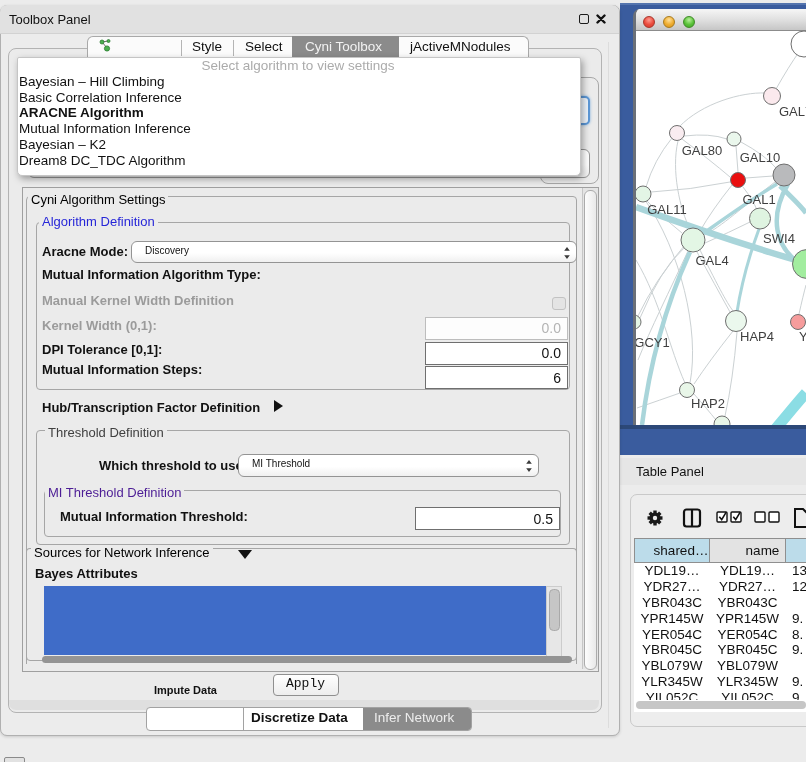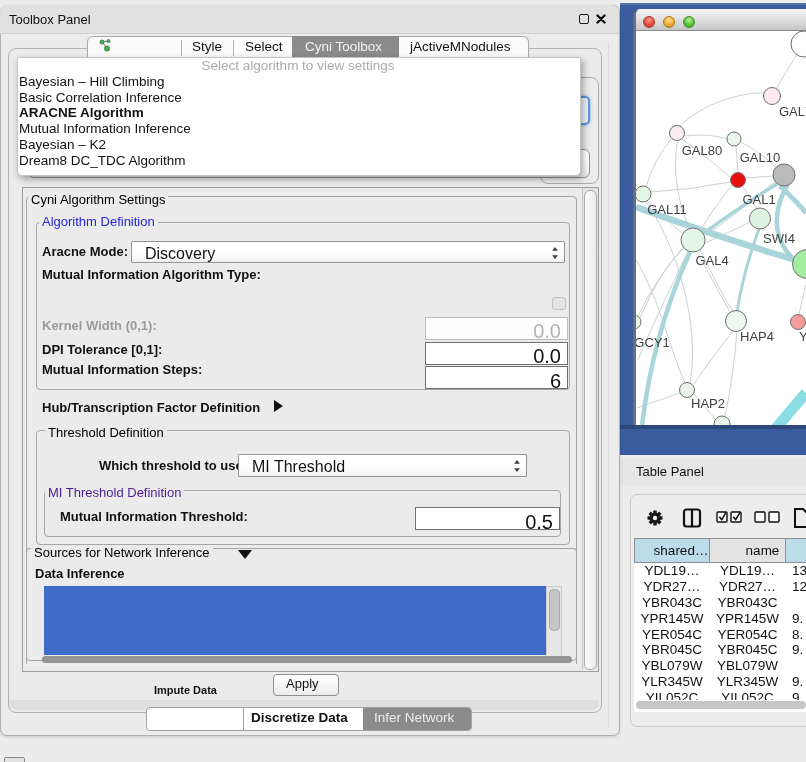--- a/index.html
+++ b/index.html
@@ -4,26 +4,26 @@
 <style>
   html,body{margin:0;padding:0;}
   #page{position:relative;width:806px;height:762px;overflow:hidden;
     background:#ececec;font-family:"Liberation Sans",sans-serif;}
   .abs{position:absolute;}
   .lbl{font-size:13px;color:#111;white-space:nowrap;}
   .bold{font-weight:bold;}
   .gray{color:#9b9b9b;}
   .grp{position:absolute;border:1px solid #a6a6a6;border-radius:4px;}
   .gtitle{position:absolute;background:#ebebeb;padding:0 3px;font-size:13px;white-space:nowrap;}
-  .combo{position:absolute;background:linear-gradient(180deg,#ffffff 55%,#f0f0f0);border:1px solid #949494;border-radius:1px;
-    font-size:16px;color:#111;}
+  .combo{position:absolute;background:linear-gradient(180deg,#ffffff 55%,#f0f0f0);border:1px solid #949494;border-radius:6px;
+    font-size:10px;color:#111;padding-left:12px;}
   .combo .ct{position:absolute;left:13px;top:3px;}
   .carr{position:absolute;right:6px;top:5px;}
   .tf{position:absolute;background:#fff;border:1px solid #6f6f6f;
-    font-size:20px;color:#111;text-align:right;}
+    font-size:14px;color:#111;text-align:right;}
   .tf span{position:absolute;right:6px;top:2.5px;}
   .tf.dis{border:1px solid #bdbdbd;background:#fdfdfd;color:#b4b4b4;}
 </style>
 </head>
 <body>
 <div id="page">
 
 <div class="abs" style="left:620px;top:0;width:186px;height:762px;background:#ececec;"></div>
 <div class="abs" style="left:620px;top:3px;width:186px;height:452px;background:#3a5c9e;"></div>
 <div class="abs" style="left:620px;top:3px;width:186px;height:2px;background:#5474ae;"></div>
@@ -223,20 +223,21 @@
 <div class="abs lbl bold" style="left:42px;top:244px;">Aracne Mode:</div>
 <div class="combo" style="left:131px;top:241px;width:432px;height:20px;">
       <span class="ct">Discovery</span>
   <svg class="carr" width="6" height="12" viewBox="0 0 6 12">
         <path d="M3 0 L5.8 3.8 L0.2 3.8 Z M3 12 L5.8 8.2 L0.2 8.2 Z" fill="#3a3a3a"></path>
       </svg>
     </div>
 
 <div class="abs lbl bold" style="left:42px;top:267px;">Mutual Information Algorithm Type:</div>
 
+<div class="abs lbl bold gray" style="left:42px;top:292.5px;">Manual Kernel Width Definition</div>
 <div class="abs" style="left:552px;top:297px;width:12px;height:10.5px;background:#e4e4e4;border:1px solid #c2c2c2;border-radius:3px;"></div>
 
 <div class="abs lbl bold gray" style="left:42px;top:318px;">Kernel Width (0,1):</div>
 <div class="tf dis" style="left:425px;top:316.5px;width:141px;height:21px;">
       <span>0.0</span>
     </div>
 
 <div class="abs lbl bold" style="left:42px;top:341.5px;">DPI Tolerance [0,1]:</div>
 <div class="tf" style="left:425px;top:341.5px;width:141px;height:21.5px;">
       <span>0.0</span>
@@ -246,21 +247,21 @@
 <div class="tf" style="left:425px;top:366px;width:141px;height:20.5px;">
       <span>6</span>
     </div>
 
 <div class="abs lbl bold" style="left:42px;top:399.5px;">Hub/Transcription Factor Definition</div>
 <svg class="abs" style="left:272px;top:399px;" width="12" height="14" viewBox="0 0 12 14">
       <path d="M2 1 L11 7 L2 13 Z" fill="#111"></path>
     </svg>
 
 <div class="grp" style="left:36px;top:430px;width:532px;height:113px;"></div>
-<div class="gtitle" style="left:45px;top:425px;color:#000000;">Threshold Definition</div>
+<div class="gtitle" style="left:45px;top:425px;color:#404040;">Threshold Definition</div>
 
 <div class="abs lbl bold" style="left:99px;top:457.5px;">Which threshold to use:</div>
 <div class="combo" style="left:238px;top:454px;width:287px;height:21px;">
       <span class="ct">MI Threshold</span>
   <svg class="carr" width="6" height="12" viewBox="0 0 6 12">
         <path d="M3 0 L5.8 3.8 L0.2 3.8 Z M3 12 L5.8 8.2 L0.2 8.2 Z" fill="#3a3a3a"></path>
       </svg>
     </div>
 
 <div class="grp" style="left:44px;top:490px;width:515px;height:45px;"></div>
@@ -270,30 +271,30 @@
 <div class="tf" style="left:415px;top:507px;width:143px;height:21px;">
       <span>0.5</span>
     </div>
 
 <div class="grp" style="left:26px;top:548px;width:549px;height:115px;border-radius:4px 4px 0 0;border-bottom:none;"></div>
 <div class="gtitle" style="left:31px;top:545px;">Sources for Network Inference</div>
 <svg class="abs" style="left:237px;top:549px;" width="16" height="11" viewBox="0 0 16 11">
       <path d="M1 1 L15 1 L8 10 Z" fill="#111"></path>
     </svg>
 
-<div class="abs lbl bold" style="left:35px;top:565.5px;">Data Inference</div>
+<div class="abs lbl bold" style="left:35px;top:565.5px;">Bayes Attributes</div>
 
 <div class="abs" style="left:44px;top:586px;width:502px;height:69px;background:#3f6cc8;"></div>
 <div class="abs" style="left:546px;top:586px;width:14px;height:69px;background:#e7e7e7;border:1px solid #cccccc;"></div>
 <div class="abs" style="left:548.5px;top:589px;width:9px;height:40px;background:#c6c6c6;border:1px solid #a9a9a9;border-radius:4.5px;"></div>
 
 <div class="abs" style="left:42px;top:655.5px;width:530px;height:7px;background:#949494;border-radius:4px;"></div>
 
 <div class="abs" style="left:273px;top:674px;width:64px;height:20px;background:linear-gradient(180deg,#ffffff,#ededed);border:1px solid #8f8f8f;border-radius:4px;"></div>
-<div class="abs lbl" style="left:286px;top:676px;font-size:13px;">Apply</div>
+<div class="abs lbl" style="left:286px;top:676px;font-size:13px;font-family:Liberation Mono, monospace;">Apply</div>
 
 <div class="abs" style="left:146px;top:707px;width:324px;height:22px;background:#fff;border:1px solid #a2a2a2;border-radius:4px;overflow:hidden;">
   <div class="abs" style="left:96px;top:0;width:1px;height:22px;background:#a2a2a2;"></div>
   <div class="abs" style="left:216px;top:0;width:108px;height:22px;background:#8b8b8b;"></div>
 </div>
 <div class="abs lbl bold" style="left:154px;top:684px;font-size:11px;">Impute Data</div>
 <div class="abs lbl bold" style="left:251px;top:710px;font-size:13.5px;">Discretize Data</div>
 <div class="abs lbl" style="left:374px;top:710px;font-size:13.5px;color:#ededed;">Infer Network</div>
 
 <div class="abs" style="left:4px;top:757px;width:19px;height:12px;background:#e2e2e2;border:1.5px solid #8a8a8a;border-radius:2px;"></div>

